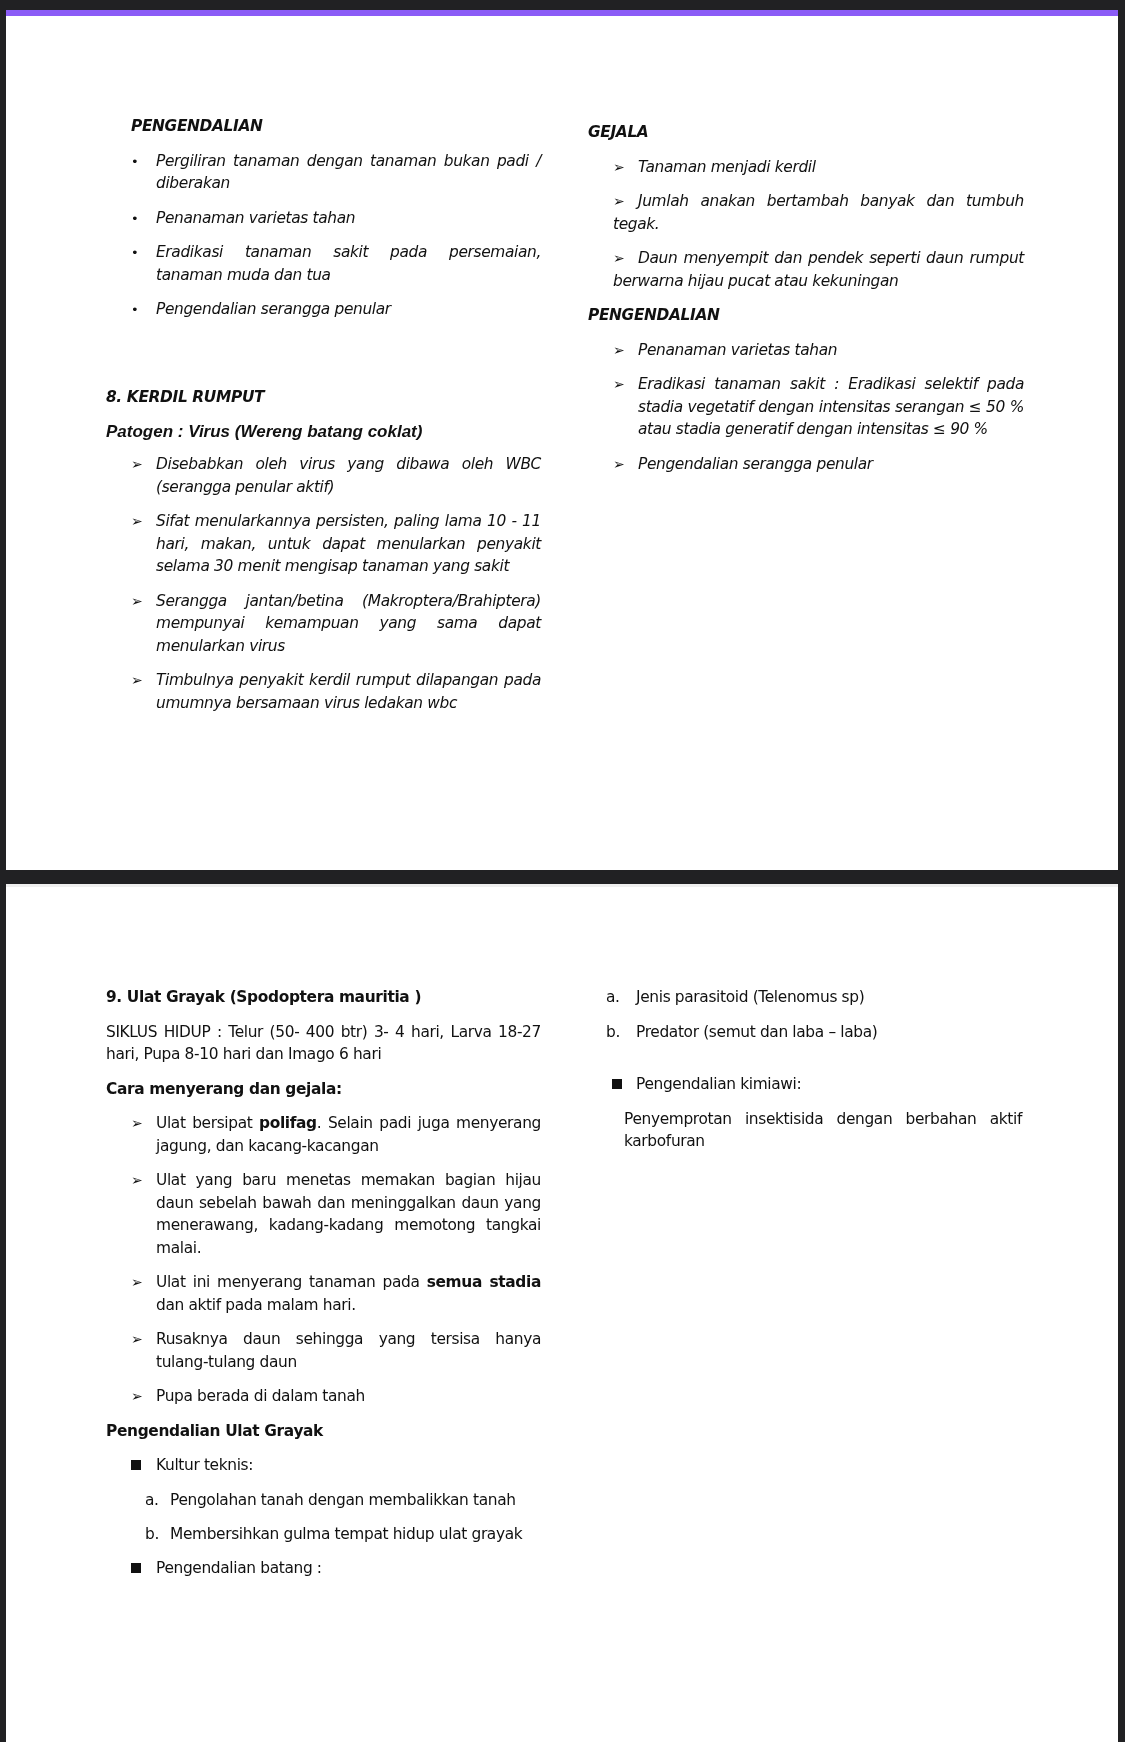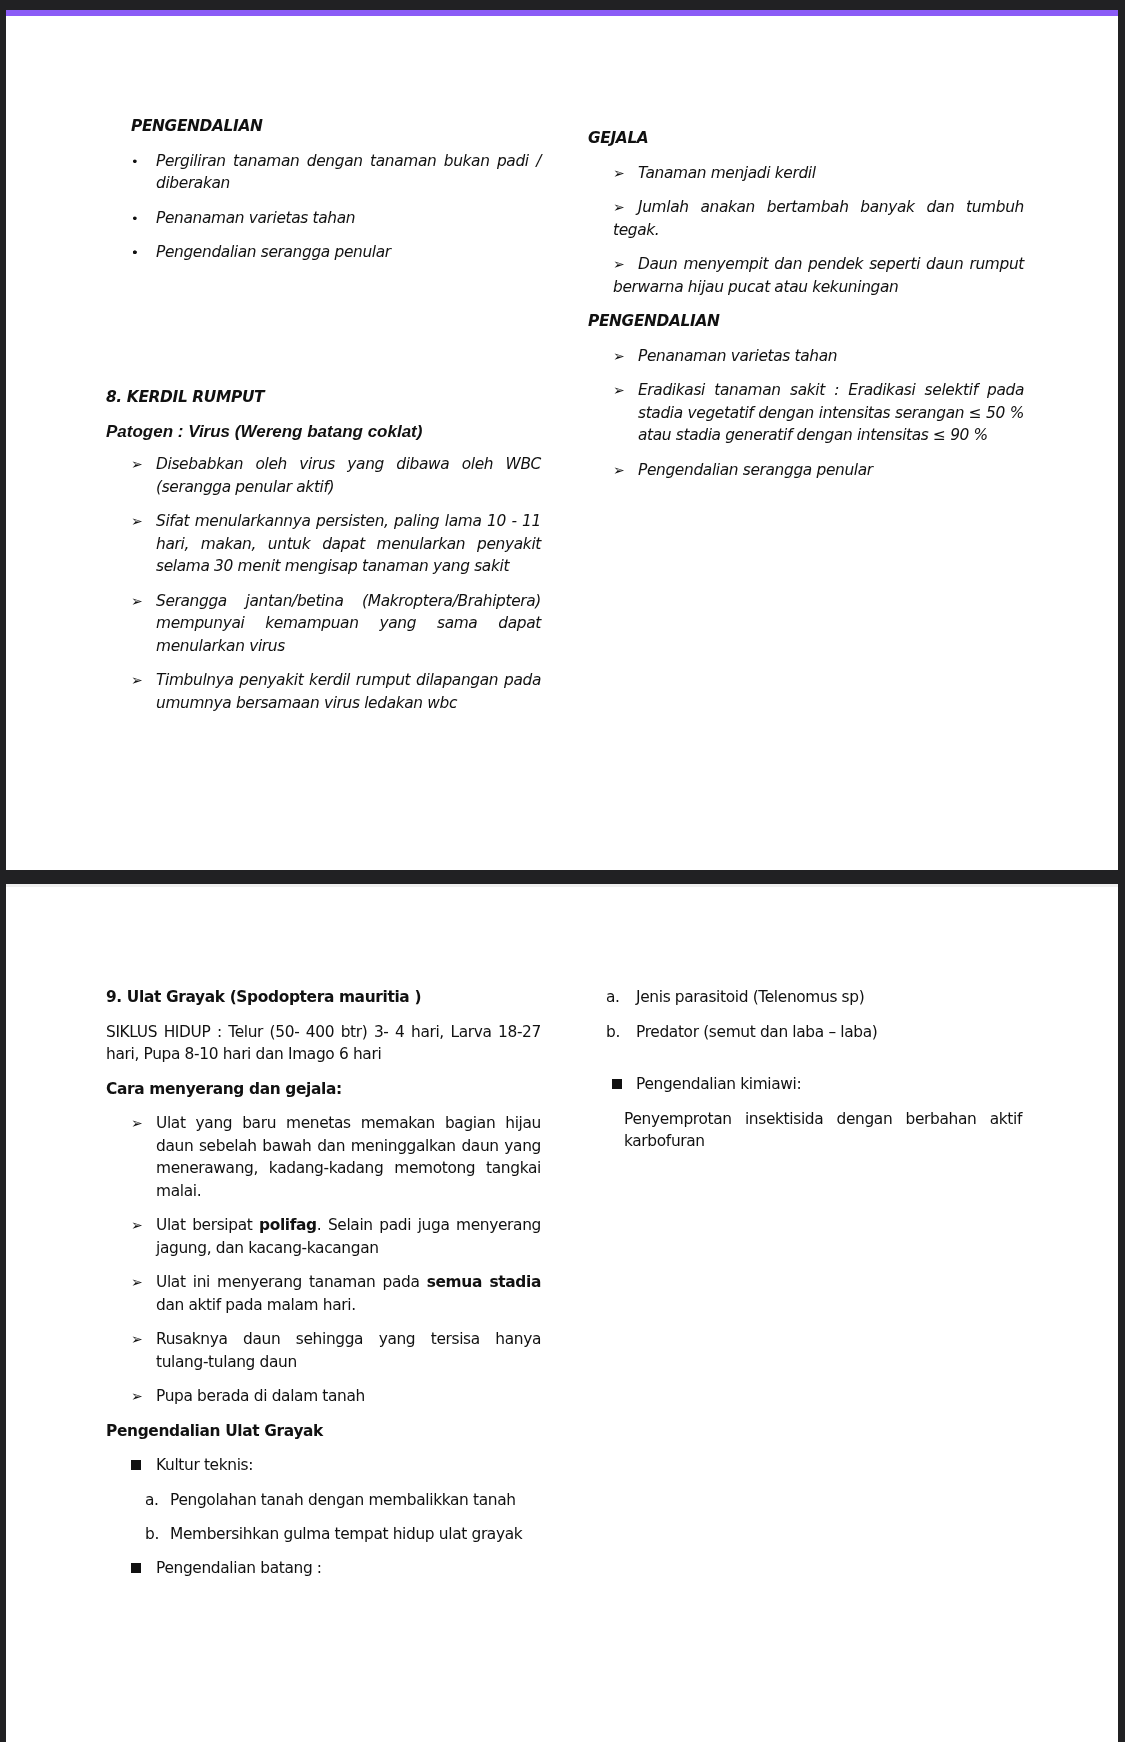--- a/index.html
+++ b/index.html
@@ -28,37 +28,37 @@
 </head>
 <body>
 
 <div class="page" id="page1">
 
   <div class="col" style="left:125px; top:99px; width:410px;">
     <p class="h">PENGENDALIAN</p>
     <div style="margin-top:12px;">
       <p class="item" style="margin-bottom:12px;"><span class="mk mk-dot"></span><span>Pergiliran tanaman dengan tanaman bukan padi / diberakan</span></p>
       <p class="item" style="margin-bottom:12px;"><span class="mk mk-dot"></span><span>Penanaman varietas tahan</span></p>
-      <p class="item" style="margin-bottom:12px;"><span class="mk mk-dot"></span></p>
+      <p class="item" style="margin-bottom:12px;"><span class="mk mk-dot"></span><span>Eradikasi tanaman sakit pada persemaian, tanaman muda dan tua</span></p>
       <p class="item"><span class="mk mk-dot"></span><span>Pengendalian serangga penular</span></p>
     </div>
   </div>
 
   <div class="col" style="left:100px; top:370px; width:435px;">
     <p class="h">8. KERDIL RUMPUT</p>
     <p class="h" style="margin-top:12px; font-family:'Liberation Sans', sans-serif; font-size:17px; letter-spacing:0;">Patogen : Virus (Wereng batang coklat)</p>
     <div style="margin-top:10px; padding-left:25px;">
       <p class="item" style="margin-bottom:12px;"><span class="mk mk-arrow"></span><span>Disebabkan oleh virus yang dibawa oleh WBC (serangga penular aktif)</span></p>
       <p class="item" style="margin-bottom:12px;"><span class="mk mk-arrow"></span><span>Sifat menularkannya persisten, paling lama 10 - 11 hari, makan, untuk dapat menularkan penyakit selama 30 menit mengisap tanaman yang sakit</span></p>
       <p class="item" style="margin-bottom:12px;"><span class="mk mk-arrow"></span><span>Serangga jantan/betina (Makroptera/Brahiptera) mempunyai kemampuan yang sama dapat menularkan virus</span></p>
       <p class="item"><span class="mk mk-arrow"></span><span>Timbulnya penyakit kerdil rumput dilapangan pada umumnya bersamaan virus ledakan wbc</span></p>
     </div>
   </div>
 
-  <div class="col" style="left:582px; top:111px; width:436px;">
+  <div class="col" style="left:582px; top:105px; width:436px;">
     <p class="h">GEJALA</p>
     <div style="margin-top:12px; padding-left:25px;">
       <p class="item" style="margin-bottom:12px;"><span class="mk mk-arrow"></span><span>Tanaman menjadi kerdil</span></p>
       <p class="item" style="margin-bottom:12px; padding-left:0; text-indent:25px;"><span class="mk mk-arrow" style="text-indent:0;"></span><span> Jumlah anakan bertambah banyak dan tumbuh tegak.</span></p>
       <p class="item" style="margin-bottom:12px; padding-left:0; text-indent:25px;"><span class="mk mk-arrow" style="text-indent:0;"></span><span> Daun menyempit dan pendek seperti daun rumput berwarna hijau pucat atau kekuningan</span></p>
     </div>
     <p class="h" style="margin-top:0;">PENGENDALIAN</p>
     <div style="margin-top:12px; padding-left:25px;">
       <p class="item" style="margin-bottom:12px;"><span class="mk mk-arrow"></span><span>Penanaman varietas tahan</span></p>
       <p class="item" style="margin-bottom:12px;"><span class="mk mk-arrow"></span><span>Eradikasi tanaman sakit : Eradikasi selektif pada stadia vegetatif dengan intensitas serangan ≤ 50 % atau stadia  generatif dengan intensitas ≤ 90 %</span></p>
@@ -67,22 +67,22 @@
   </div>
 </div>
 
 <div class="page" id="page2">
 
   <div class="col" style="left:100px; top:99px; width:435px;">
     <p class="h">9. Ulat Grayak (Spodoptera mauritia )</p>
     <p class="p just" style="margin-top:12px;">SIKLUS HIDUP : Telur (50- 400 btr) 3- 4 hari, Larva 18-27 hari, Pupa 8-10 hari  dan Imago 6  hari</p>
     <p class="h" style="margin-top:12px;">Cara menyerang  dan gejala:</p>
     <div style="margin-top:12px; padding-left:25px;">
+      <p class="item" style="margin-bottom:12px;"><span class="mk mk-arrow"></span><span>Ulat bersipat </span><b>polifag</b><span>. Selain padi juga menyerang jagung, dan kacang-kacangan</span></p>
       <p class="item" style="margin-bottom:12px;"><span class="mk mk-arrow"></span><span>Ulat yang baru menetas memakan bagian hijau daun sebelah bawah dan meninggalkan daun yang menerawang, kadang-kadang memotong tangkai malai.</span></p>
-      <p class="item" style="margin-bottom:12px;"><span class="mk mk-arrow"></span><span>Ulat bersipat </span><b>polifag</b><span>. Selain padi juga menyerang jagung, dan kacang-kacangan</span></p>
       <p class="item" style="margin-bottom:12px;"><span class="mk mk-arrow"></span><span>Ulat ini menyerang tanaman pada </span><b>semua stadia</b><span> dan aktif pada malam hari.</span></p>
       <p class="item" style="margin-bottom:12px;"><span class="mk mk-arrow"></span><span> Rusaknya daun sehingga yang tersisa hanya tulang-tulang daun</span></p>
       <p class="item"><span class="mk mk-arrow"></span><span>Pupa berada di dalam tanah</span></p>
     </div>
     <p class="h" style="margin-top:12px;">Pengendalian Ulat Grayak</p>
     <div style="margin-top:12px; padding-left:25px;">
       <p class="item"><span class="mk mk-sq"></span><span>Kultur teknis:</span></p>
       <div style="margin-top:12px; padding-left:14px;">
         <p class="item" style="margin-bottom:12px;"><span class="mk mk-alpha">a.</span><span>Pengolahan tanah dengan membalikkan tanah</span></p>
         <p class="item"><span class="mk mk-alpha">b.</span><span>Membersihkan gulma  tempat hidup ulat grayak</span></p>

